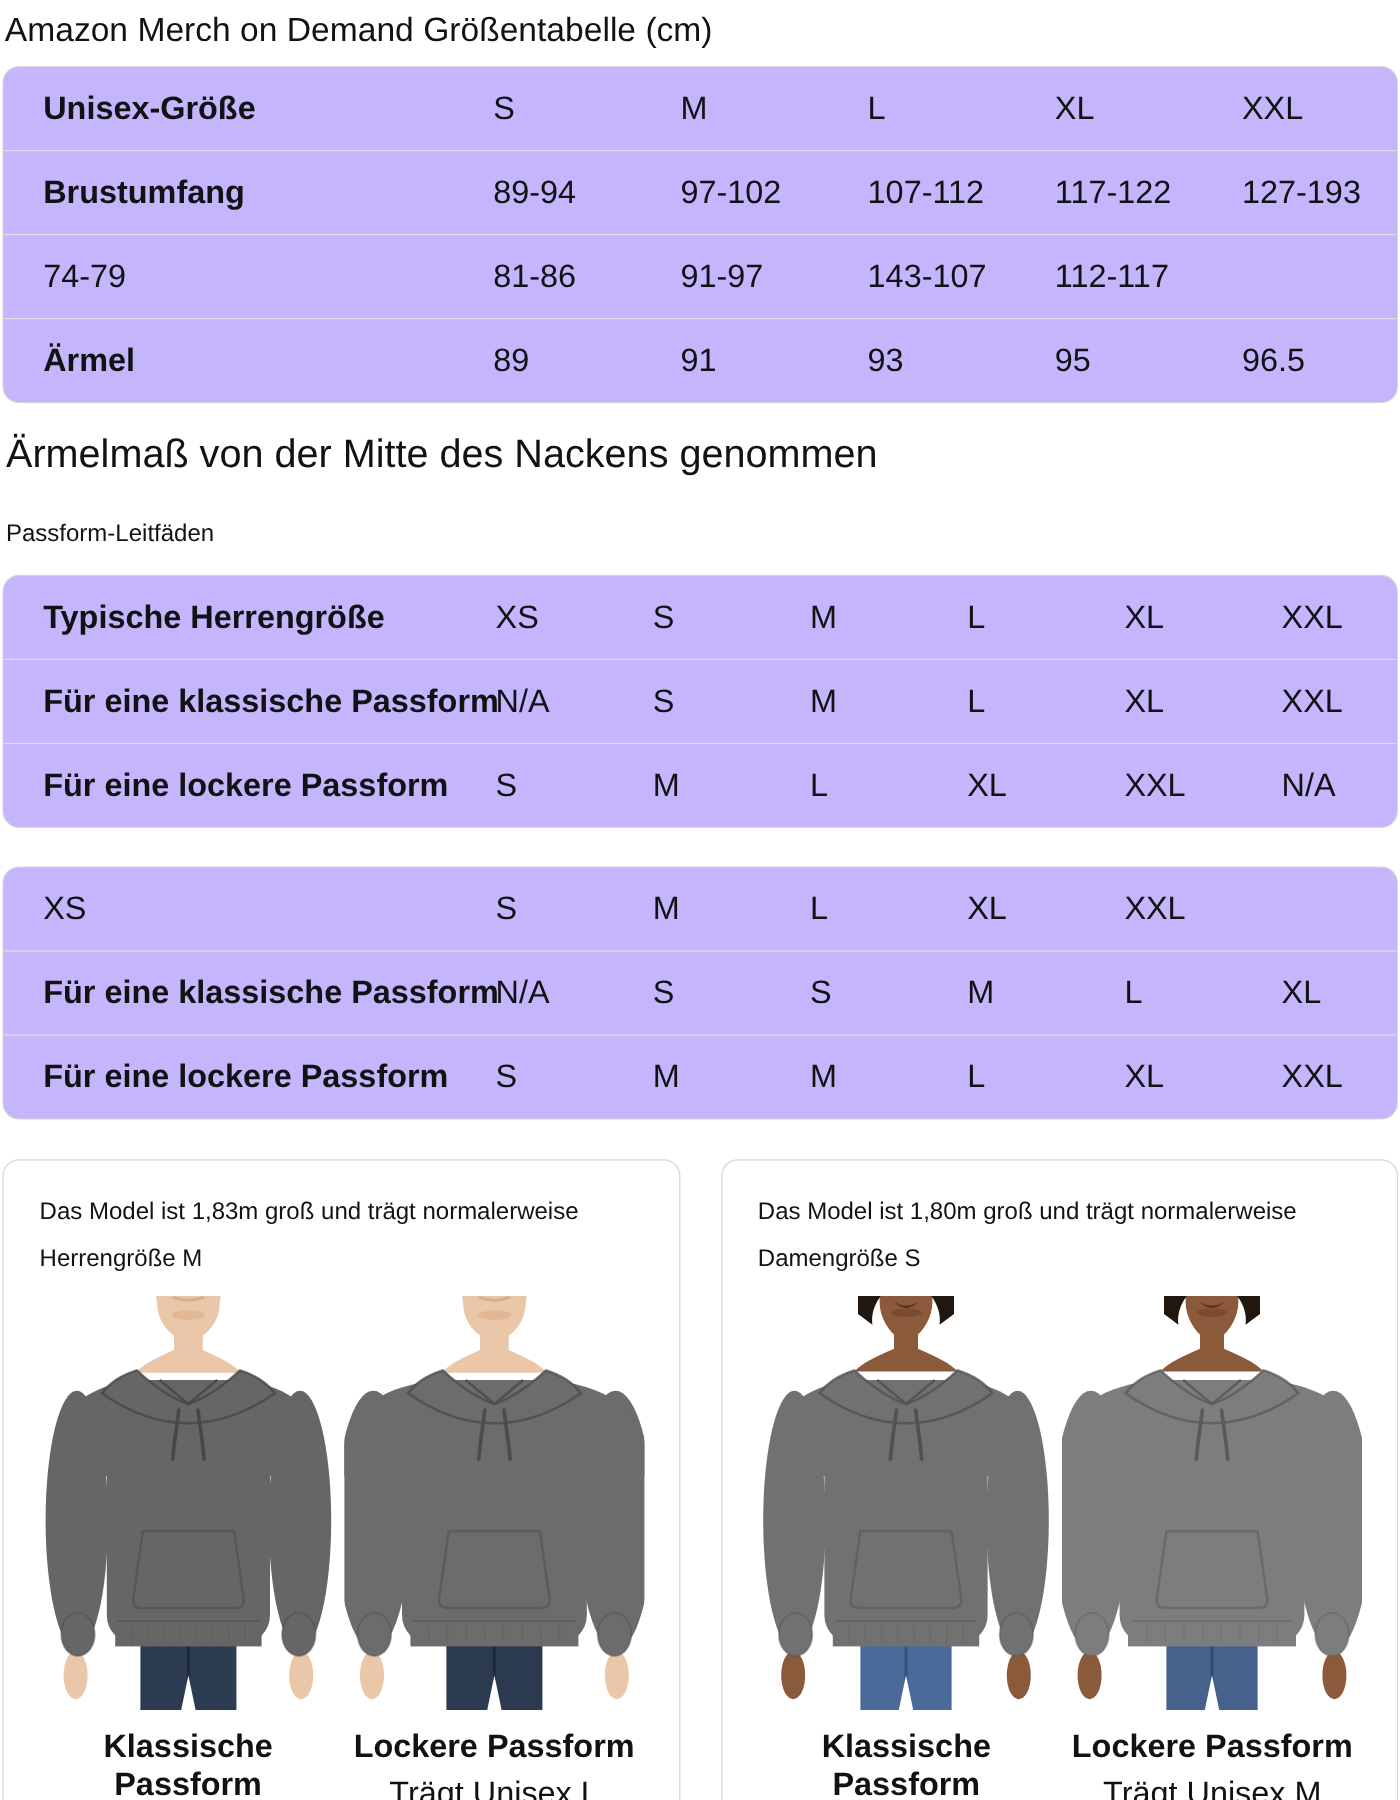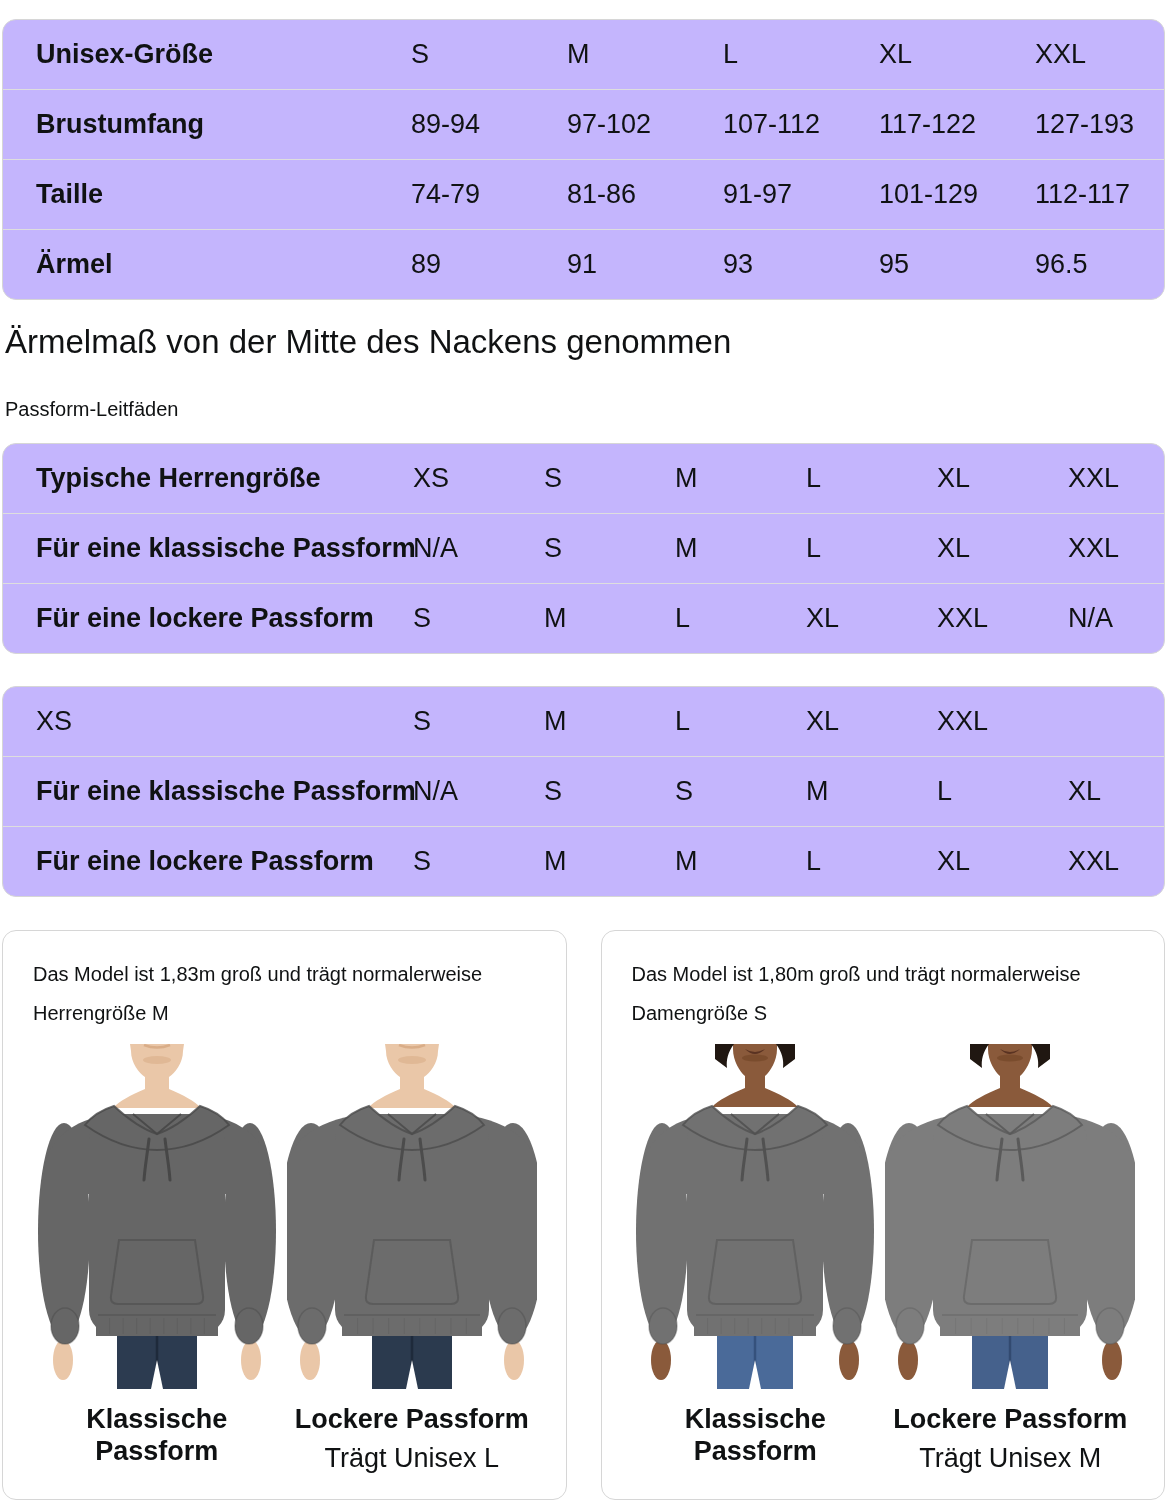--- a/index.html
+++ b/index.html
@@ -39,44 +39,44 @@
   .photo{width:250px;height:345px;}
   .photo svg{display:block;width:250px;height:345px;}
   .fit-label{font-size:27px;font-weight:700;margin-top:14px;line-height:32px;}
   .wears-label{font-size:27px;font-weight:400;margin-top:7px;line-height:32px;}
 </style>
 </head>
 <body>
 
 <div class="page">
 
+  <h1 class="page-title">Amazon Merch on Demand Größentabelle (cm)</h1>
 
   <section class="tbl size-tbl">
     <div class="row">
       <div class="cell lbl">Unisex-Größe</div>
       <div class="cell">S</div>
       <div class="cell">M</div>
       <div class="cell">L</div>
       <div class="cell">XL</div>
       <div class="cell">XXL</div>
     </div>
     <div class="row">
       <div class="cell lbl">Brustumfang</div>
       <div class="cell">89-94</div>
       <div class="cell">97-102</div>
       <div class="cell">107-112</div>
       <div class="cell">117-122</div>
       <div class="cell">127-193</div>
     </div>
     <div class="row">
-      <div class="cell lbl">Taille</div>
       <div class="cell">74-79</div>
       <div class="cell">81-86</div>
       <div class="cell">91-97</div>
-      <div class="cell">101-129</div>
+      <div class="cell">143-107</div>
       <div class="cell">112-117</div>
     </div>
     <div class="row">
       <div class="cell lbl">Ärmel</div>
       <div class="cell">89</div>
       <div class="cell">91</div>
       <div class="cell">93</div>
       <div class="cell">95</div>
       <div class="cell">96.5</div>
     </div>

